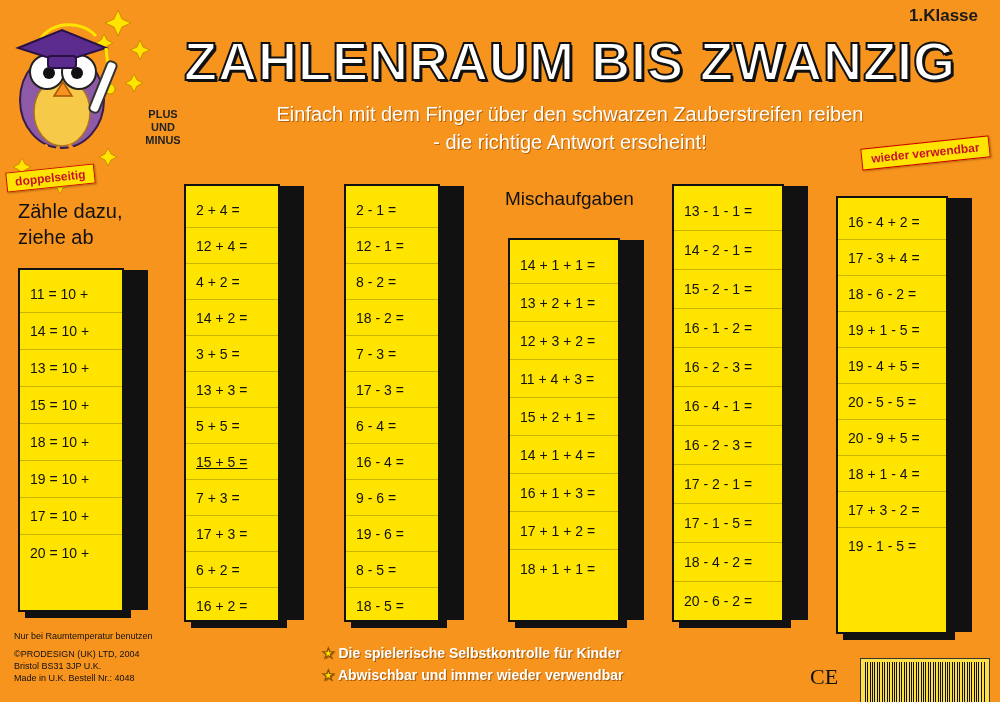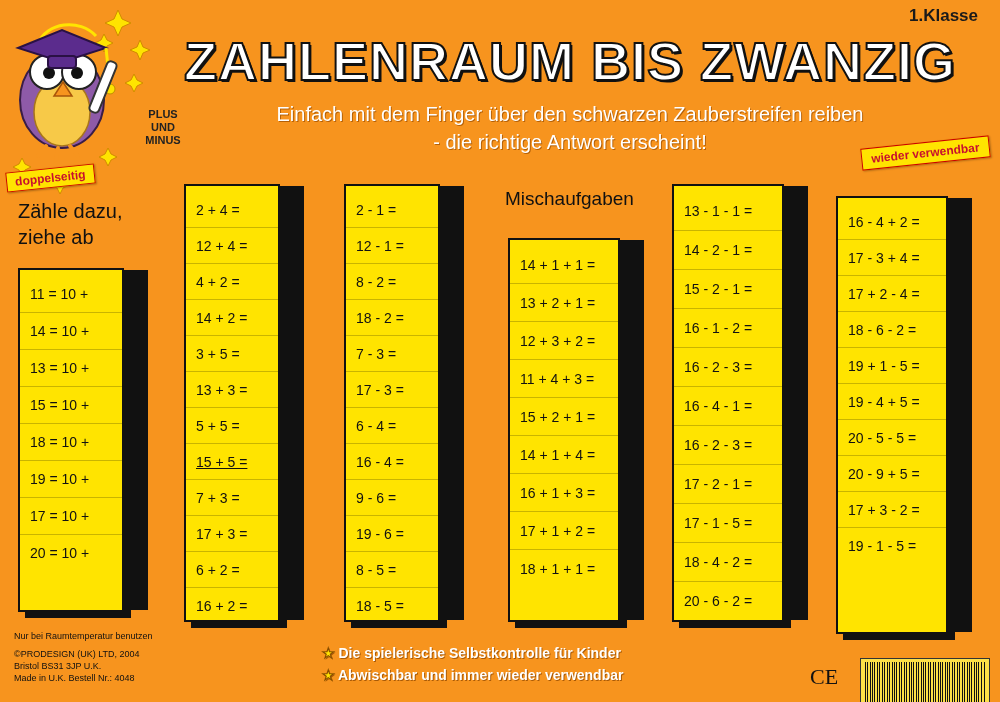--- a/index.html
+++ b/index.html
@@ -360,36 +360,36 @@
   <div class="col" style="left:836px;top:196px;width:112px;">
     <div class="card" style="height:434px;">
       <div class="rows" id="c5">
           <div class="row" style="height: 35px;">
             <span class="txt">16 - 4 + 2 =</span>
           </div>
           <div class="row" style="height: 35px;">
             <span class="txt">17 - 3 + 4 =</span>
           </div>
           <div class="row" style="height: 35px;">
-            <span class="txt">17 + 2  - 4 =</span>
-          </div>
-          <div class="row" style="height: 35px;">
             <span class="txt">18 - 6 - 2 =</span>
           </div>
           <div class="row" style="height: 35px;">
             <span class="txt">19 + 1  - 5 =</span>
           </div>
           <div class="row" style="height: 35px;">
             <span class="txt">19 - 4 + 5 =</span>
           </div>
           <div class="row" style="height: 35px;">
             <span class="txt">20 - 5 - 5 =</span>
           </div>
           <div class="row" style="height: 35px;">
             <span class="txt">20 - 9 + 5 =</span>
+          </div>
+          <div class="row" style="height: 35px;">
+            <span class="txt">18 + 1  - 4 =</span>
           </div>
           <div class="row" style="height: 35px;">
             <span class="txt">17 + 3  - 2 =</span>
           </div>
           <div class="row" style="height: 35px;">
             <span class="txt">19 - 1 - 5 =</span>
           </div>
         </div>
       <div class="magic"></div>
     </div>

